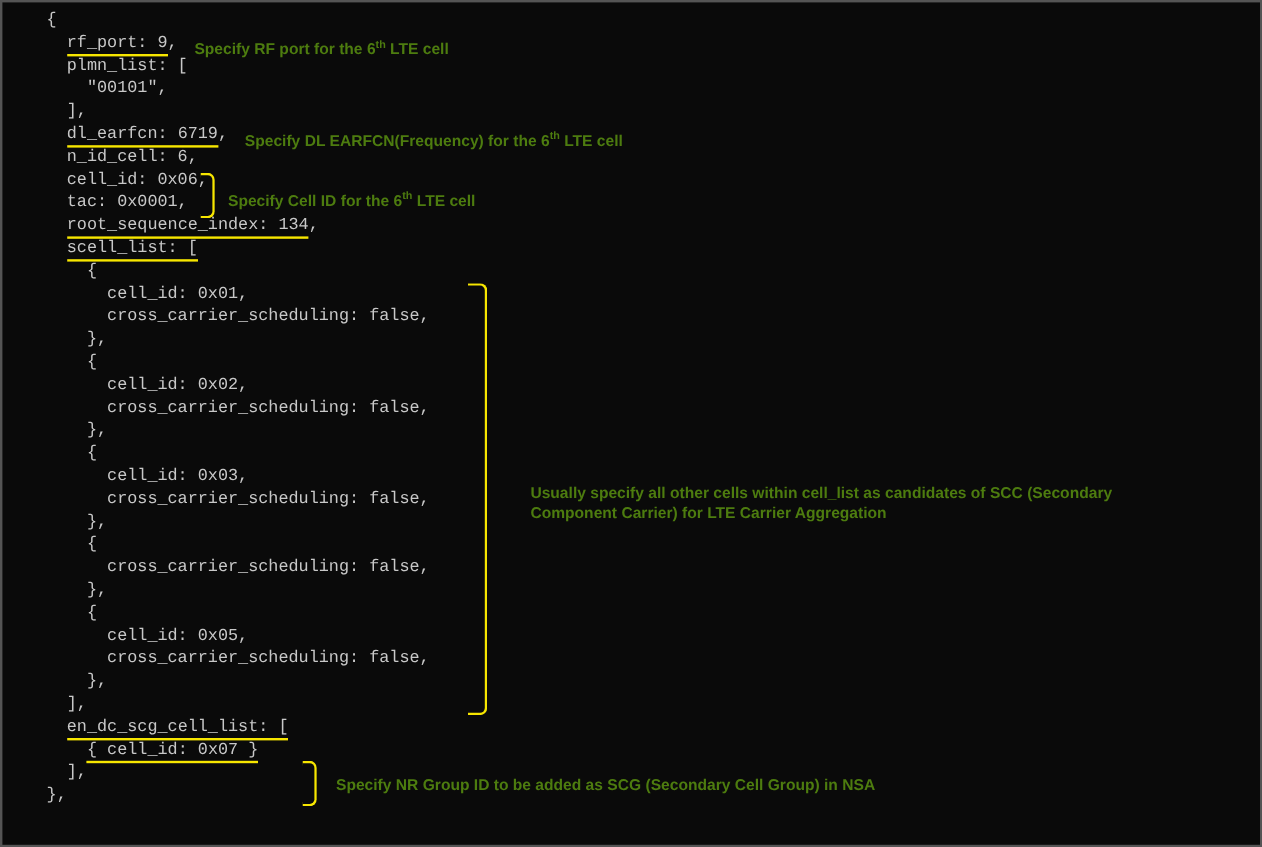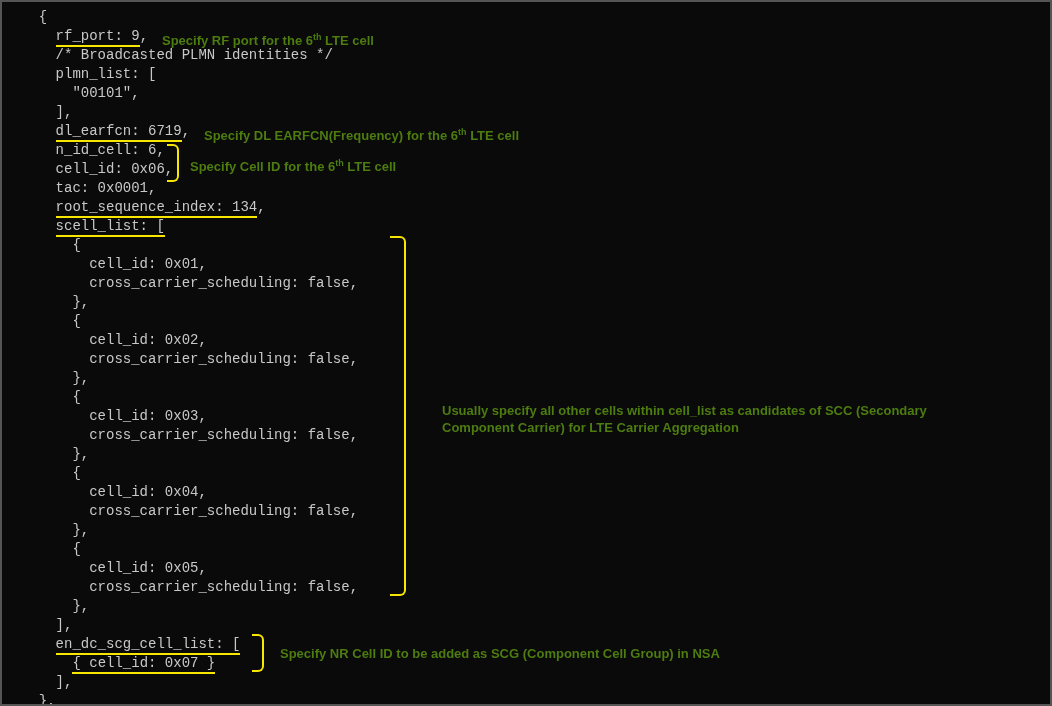--- a/index.html
+++ b/index.html
@@ -52,21 +52,20 @@
 </head>
 <body>
 
 <div class="code-area">
   <div class="line"><span>  {</span></div>
 
   <div class="line"><span>    </span><span class="underlined">rf_port: 9</span><span>,</span>
     <span class="annotation" style="left:160px; top:1px;">Specify RF port for the 6<sup>th</sup> LTE cell</span>
   </div>
 
-  <div class="line"><span>    /* Broadcasted PLMN identities */</span></div>
   <div class="line"><span>    plmn_list: [</span></div>
   <div class="line"><span>      "00101",</span></div>
   <div class="line"><span>    ],</span></div>
 
   <div class="line"><span>    </span><span class="underlined">dl_earfcn: 6719</span><span>,</span>
     <span class="annotation" style="left:202px; top:1px;">Specify DL EARFCN(Frequency) for the 6<sup>th</sup> LTE cell</span>
   </div>
 
   <div class="line"><span>    n_id_cell: 6,</span></div>
   <div class="line"><span>    cell_id: 0x06,</span></div>
@@ -82,35 +81,34 @@
   <div class="line"><span>      },</span></div>
   <div class="line"><span>      {</span></div>
   <div class="line"><span>        cell_id: 0x02,</span></div>
   <div class="line"><span>        cross_carrier_scheduling: false,</span></div>
   <div class="line"><span>      },</span></div>
   <div class="line"><span>      {</span></div>
   <div class="line"><span>        cell_id: 0x03,</span></div>
   <div class="line"><span>        cross_carrier_scheduling: false,</span></div>
   <div class="line"><span>      },</span></div>
   <div class="line"><span>      {</span></div>
-  <div class="line"><span>        cell_id: 0x04,</span></div>
   <div class="line"><span>        cross_carrier_scheduling: false,</span></div>
   <div class="line"><span>      },</span></div>
   <div class="line"><span>      {</span></div>
   <div class="line"><span>        cell_id: 0x05,</span></div>
   <div class="line"><span>        cross_carrier_scheduling: false,</span></div>
   <div class="line"><span>      },</span></div>
   <div class="line"><span>    ],</span></div>
 
   <div class="line"><span>    </span><span class="underlined">en_dc_scg_cell_list: [</span></div>
   <div class="line"><span>      </span><span class="underlined">{ cell_id: 0x07 }</span></div>
   <div class="line"><span>    ],</span></div>
   <div class="line"><span>  },</span></div>
 
   <div class="bracket" style="left:165px; top:142px; height:34px; width:10px;"></div>
   <span class="annotation" style="left:188px; top:152px;">Specify Cell ID for the 6<sup>th</sup> LTE cell</span>
 
   <div class="bracket" style="left:388px; top:234px; height:356px; width:14px;"></div>
   <span class="annotation" style="left:440px; top:400px; width:520px; line-height:17px;">Usually specify all other cells within cell_list as candidates of SCC (Secondary Component Carrier) for LTE Carrier Aggregation</span>
 
   <div class="bracket" style="left:250px; top:632px; height:34px; width:10px;"></div>
-  <span class="annotation" style="left:278px; top:642px;">Specify NR Cell ID to be added as SCG (Component Cell Group) in NSA</span>
+  <span class="annotation" style="left:278px; top:642px;">Specify NR Group ID to be added as SCG (Secondary Cell Group) in NSA</span>
 </div>
 
 </body></html>

